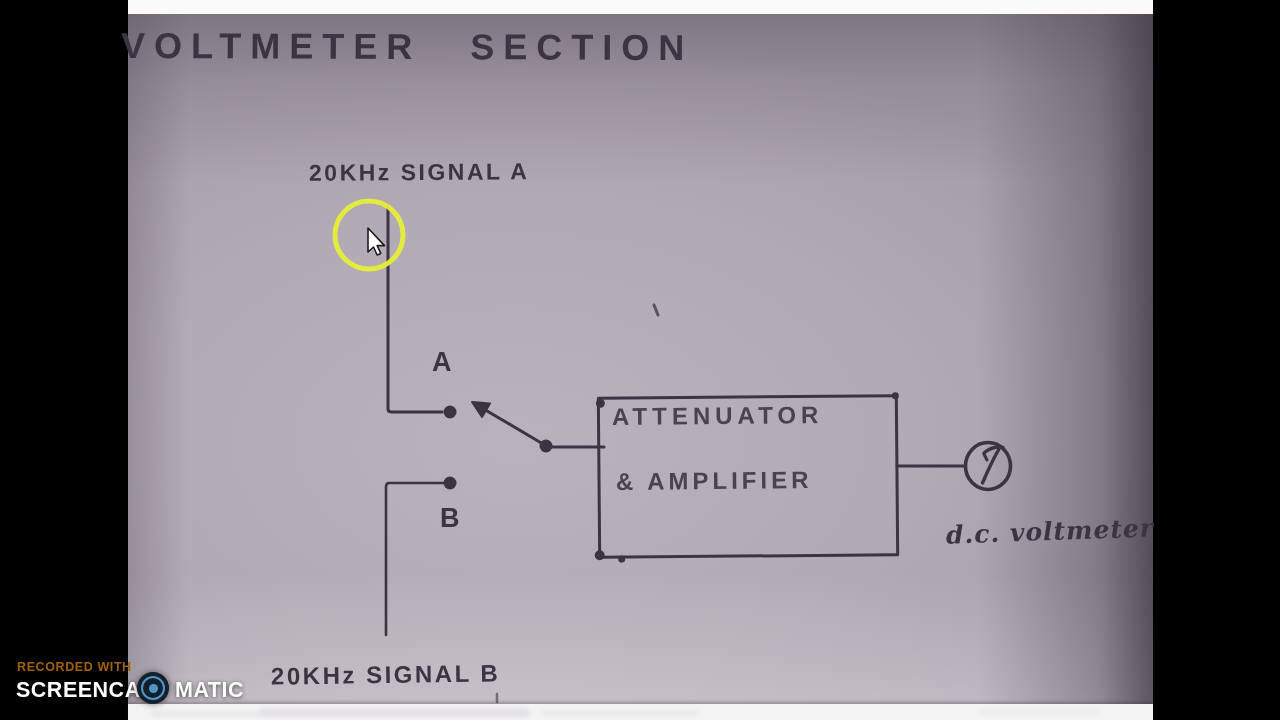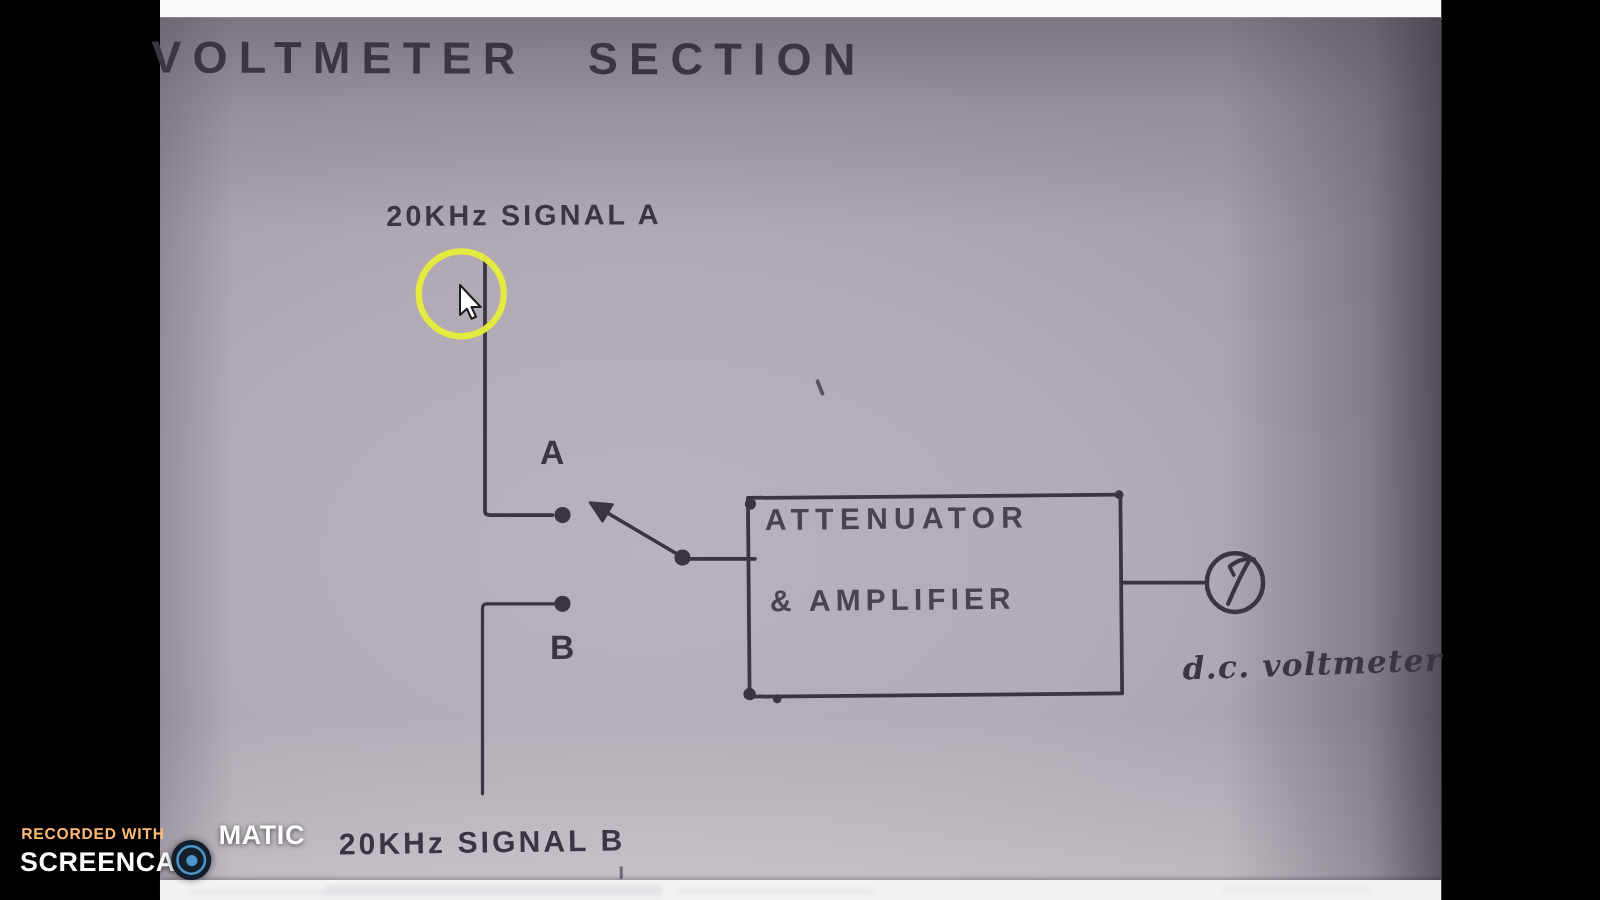--- a/index.html
+++ b/index.html
@@ -36,25 +36,25 @@
   .sig-a{left:309px;top:159px;font-size:23px;font-weight:bold;letter-spacing:2.5px;transform:rotate(-.4deg);}
   .sig-b{left:271px;top:661px;font-size:24px;font-weight:bold;letter-spacing:2.5px;transform:rotate(-.8deg);}
   .lbl-a{left:432px;top:347px;font-size:27px;font-weight:bold;}
   .lbl-b{left:440px;top:503px;font-size:27px;font-weight:bold;}
   .box-t1{left:612px;top:402px;font-size:24px;font-weight:bold;letter-spacing:5px;color:#4a4250;transform:rotate(-.5deg);}
   .box-t2{left:616px;top:467px;font-size:24px;font-weight:bold;letter-spacing:4px;color:#4a4250;transform:rotate(-.6deg);}
   .dc-lbl{left:946px;top:517px;font-size:25px;font-style:italic;font-weight:bold;
           font-family:"DejaVu Serif",serif;letter-spacing:1px;transform:rotate(-2deg);}
 
   
-  .wm-small{left:17px;top:660px;font-size:12.5px;font-weight:bold;color:#fdba74;letter-spacing:.6px;}
+  .wm-small{left:17px;top:660px;font-size:12.5px;font-weight:bold;color:#a16207;letter-spacing:.6px;}
   .wm-big{font-size:21.5px;font-weight:bold;color:#fdfdfd;letter-spacing:.5px;
           text-shadow:0 1px 4px rgba(0,0,0,.65);}
   .wm-screencast{left:16px;top:678px;}
-  .wm-matic{left:175px;top:656px;}
+  .wm-matic{left:175px;top:678px;}
   .wm-logo{left:137px;top:672px;width:32px;height:32px;border-radius:50%;
            background:#13202c;box-shadow:0 0 6px rgba(0,0,0,.5);
            display:flex;align-items:center;justify-content:center;}
   .wm-ring{width:20px;height:20px;border-radius:50%;border:2.5px solid #5095c8;
            display:flex;align-items:center;justify-content:center;}
   .wm-dot{width:9px;height:9px;border-radius:50%;background:#5095c8;}
 
   svg{pointer-events:none;}
 </style>
 </head>

